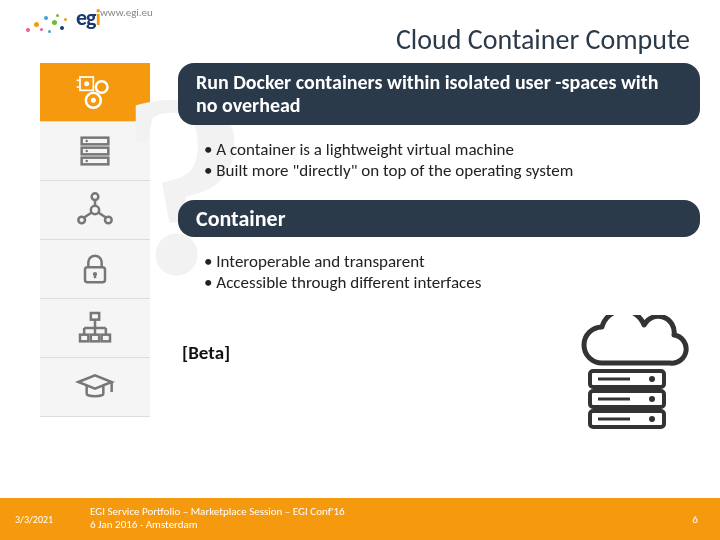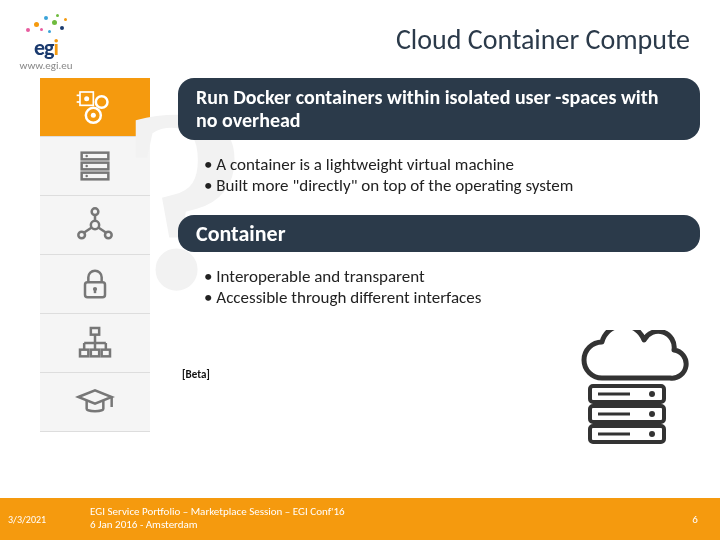--- a/index.html
+++ b/index.html
@@ -11,22 +11,22 @@
     position: relative;
     overflow: hidden;
   }
   .header {
     display: flex;
     align-items: flex-start;
     padding: 8px 20px 0 16px;
   }
   .logo {
     display: flex;
-    flex-direction: column;
-    align-items: center;
+    flex-direction: row;
+    align-items: flex-start;
   }
   .logo-burst {
     width: 60px;
     height: 30px;
     position: relative;
     overflow: hidden;
   }
   .logo-text {
     font-size: 22px;
     font-weight: 700;
@@ -111,23 +111,23 @@
     padding: 4px 0 18px 26px;
     font-size: 17px;
     color: #222;
   }
   .bullets li { list-style: none; line-height: 1.25; }
   .bullets li::before { content: "• "; }
   .beta {
     position: relative;
     z-index: 1;
     font-weight: 700;
-    font-size: 11px;
+    font-size: 19px;
     color: #111;
-    margin-top: 42px;
+    margin-top: 30px;
     margin-left: 4px;
   }
   .cloud-servers {
     position: absolute;
     right: 28px;
     bottom: -18px;
     width: 130px;
     height: 120px;
     z-index: 1;
   }
@@ -138,21 +138,21 @@
     right: 0;
     height: 42px;
     background: #f59a0e;
     color: #fff;
     display: flex;
     align-items: center;
     font-size: 11px;
   }
   .footer-date {
     width: 90px;
-    padding-left: 8px;
+    padding-left: 15px;
     font-size: 10px;
   }
   .footer-center {
     flex: 1;
     line-height: 1.15;
   }
   .footer-page {
     width: 50px;
     text-align: center;
     font-size: 11px;

